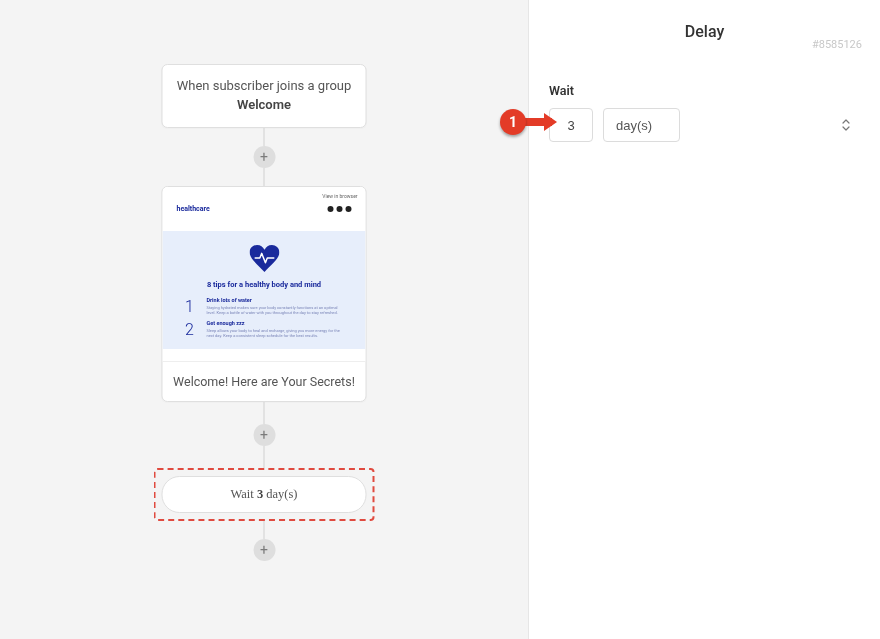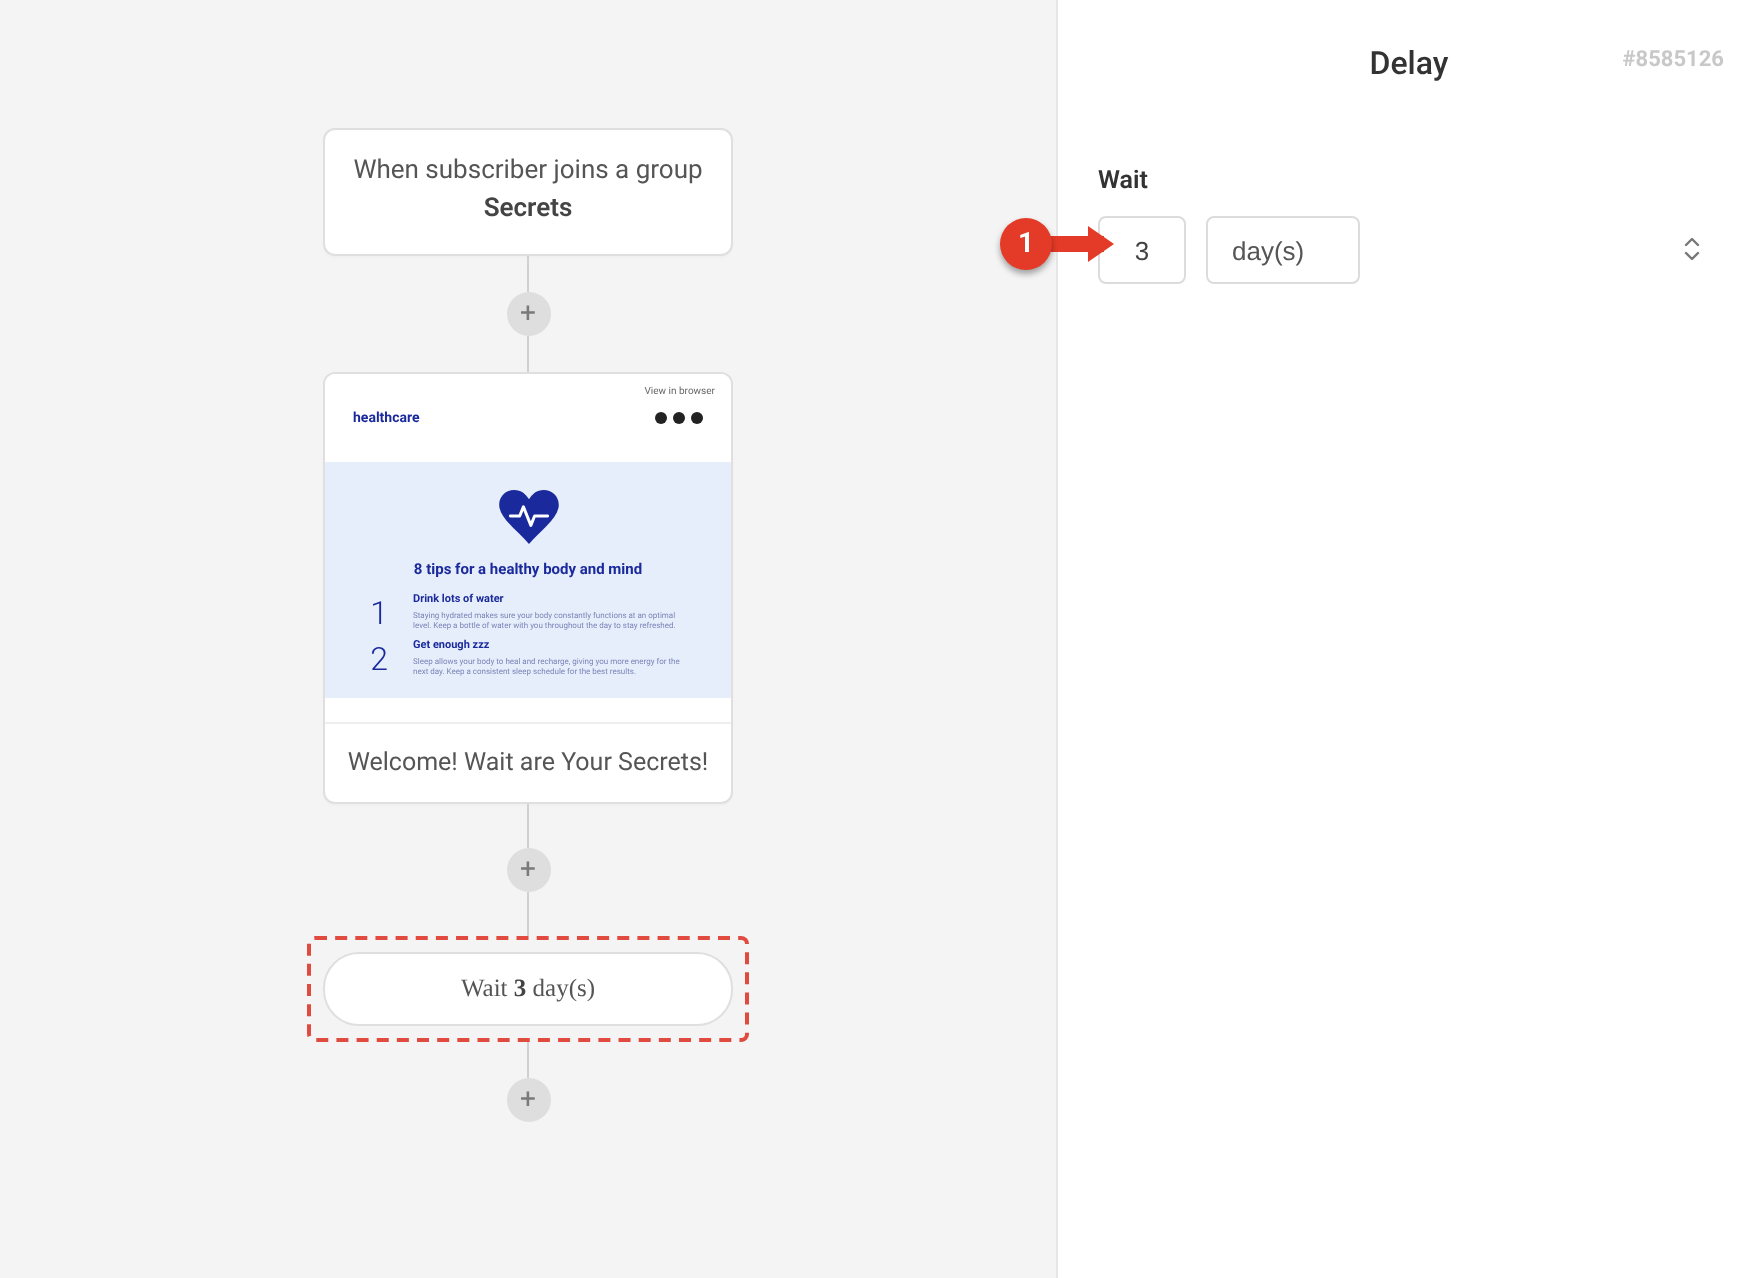--- a/index.html
+++ b/index.html
@@ -182,24 +182,23 @@
       border-bottom: 0;
     }
     .sidebar-title {
       font-size: 16px;
       font-weight: 500;
       color: #333;
     }
     .sidebar-id {
       position: absolute;
       right: 18px;
-      top: 23px;
+      top: 38px;
       font-size: 11px;
       color: #c8c8c8;
-      font-weight: bold;
     }
     .panel {
       padding: 24px 20px;
     }
     .field-label {
       font-size: 12.5px;
       font-weight: 600;
       color: #333;
       margin-bottom: 10px;
     }
@@ -274,21 +273,21 @@
     }
   </style>
 </head>
 <body>
 
 <div class="canvas">
   <div class="flow">
 
     <div class="trigger-node">
       <span>When subscriber joins a group</span><br>
-      <b>Secrets</b>
+      <b>Welcome</b>
     </div>
 
     <div class="connector"></div>
     <div class="add-btn">+</div>
     <div class="connector"></div>
 
     <div class="email-node">
       <div class="email-preview">
         <div class="topbar">
             <span>View in browser</span>
@@ -318,21 +317,21 @@
           </div>
           <div class="tiprow">
             <div class="num">2</div>
             <div class="txt">
               <div class="h">Get enough zzz</div>
               <div class="p">Sleep allows your body to heal and recharge, giving you more energy for the next day. Keep a consistent sleep schedule for the best results.</div>
             </div>
           </div>
         </div>
       </div>
-      <div class="email-caption">Welcome! Wait are Your Secrets!</div>
+      <div class="email-caption">Welcome! Here are Your Secrets!</div>
     </div>
 
     <div class="connector" style="height:22px"></div>
     <div class="add-btn">+</div>
     <div class="connector" style="height:22px"></div>
 
     <div class="delay-node-wrap">
       <div class="delay-node">
         <span>Wait</span>
         <b>3</b>

